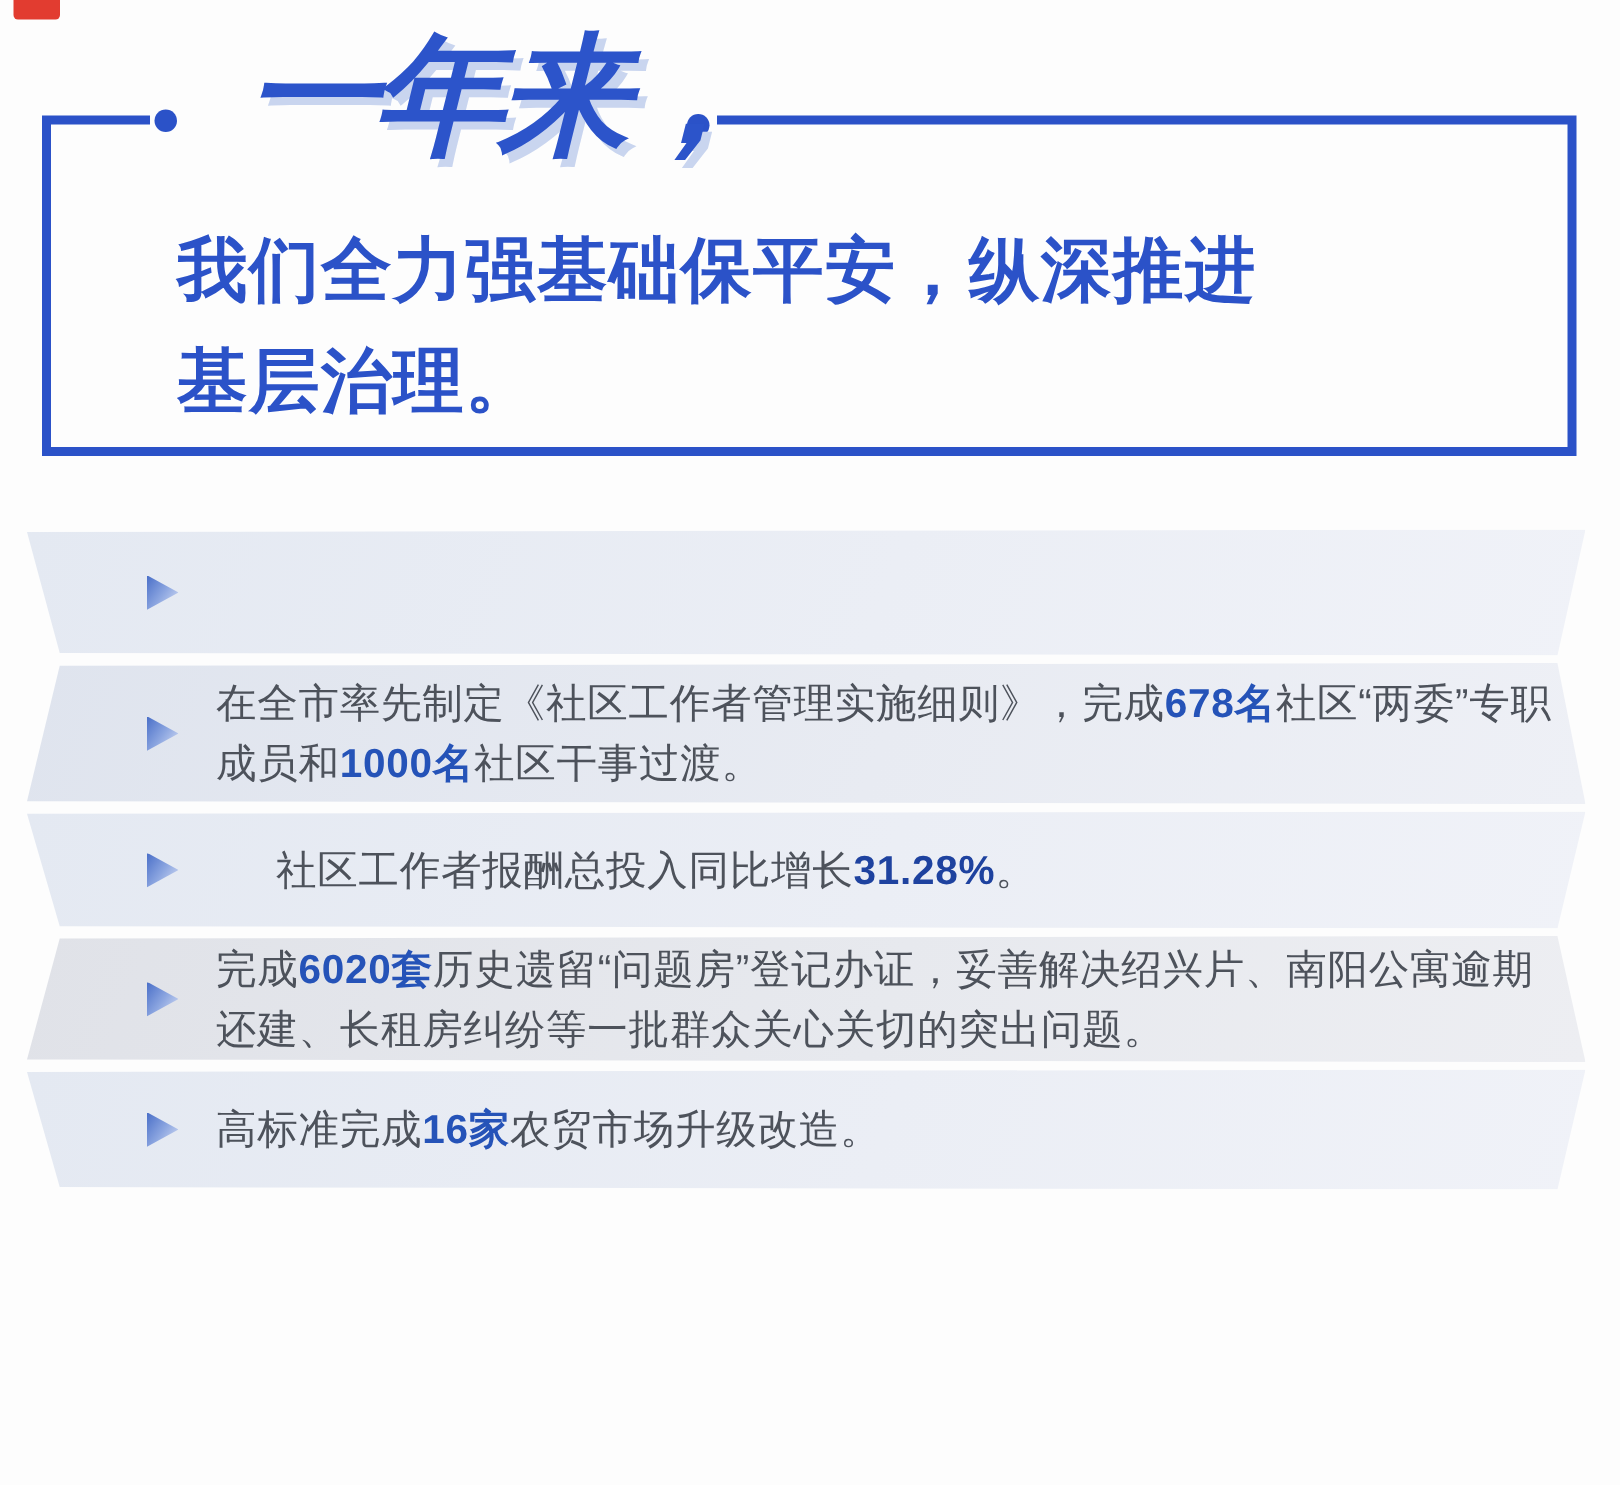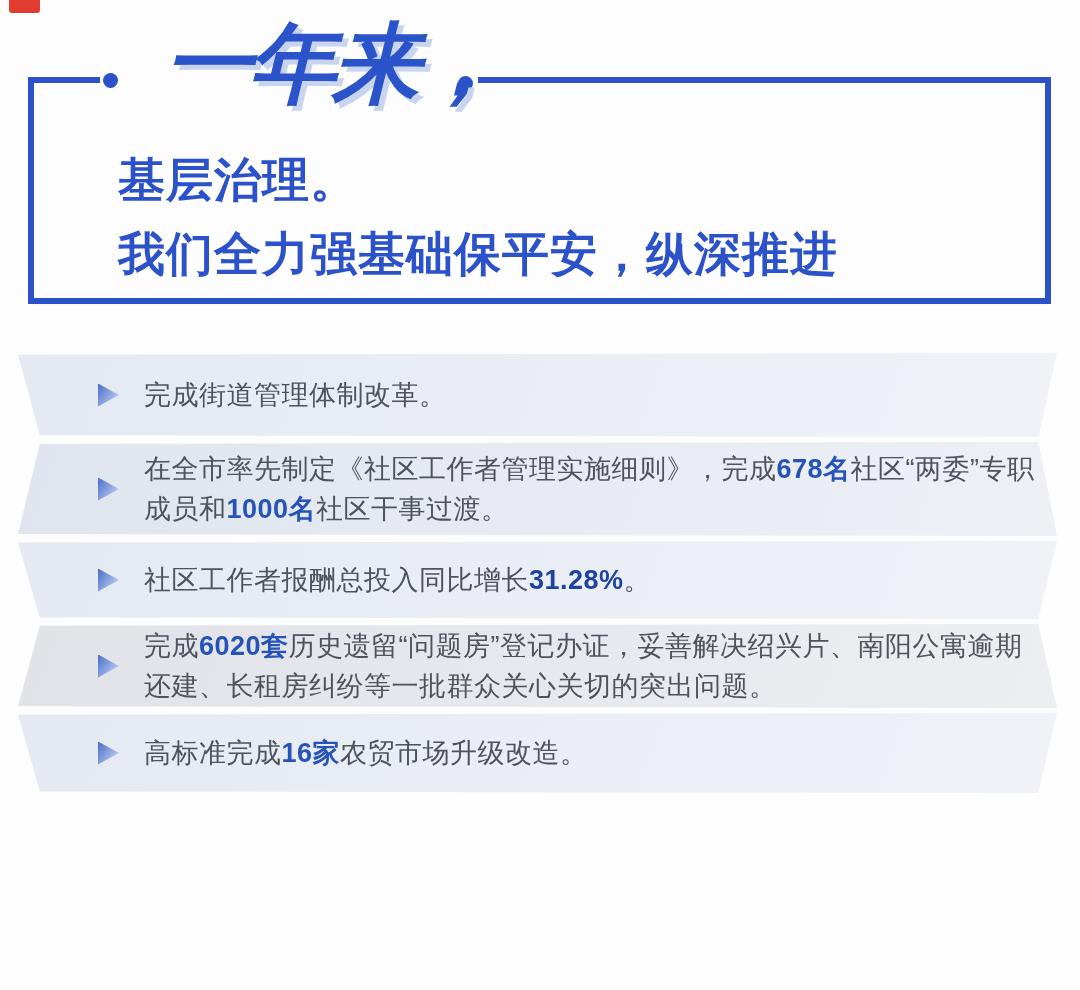--- a/index.html
+++ b/index.html
@@ -78,21 +78,21 @@
     align-items: center;
     padding-left: 80px;
     margin-bottom: 5px;
   }
   
   .band:nth-child(odd)  { clip-path: polygon(0% 2%, 100% 0%, 98.2% 100%, 2.1% 98%); }
   .band:nth-child(even) { clip-path: polygon(2.1% 2%, 98.2% 0%, 100% 100%, 0% 98%); }
 
   .band:nth-child(1) { height: 84px; background: linear-gradient(110deg, #e4e9f2 0%, #ebeef5 55%, #f0f2f8 100%); }
   .band:nth-child(2) { height: 94px; background: linear-gradient(110deg, #dfe4ee 0%, #e8ebf2 55%, #eef0f6 100%); }
-  .band:nth-child(3) { height: 78px; background: linear-gradient(110deg, #e4e9f2 0%, #ebeef5 55%, #f0f2f8 100%); }
+  .band:nth-child(3) { height: 78px; background: linear-gradient(110deg, #e4e9f2 0%, #ebeef5 55%, #f0f2f8 100%); gap: 40px; }
   .band:nth-child(4) { height: 84px; background: linear-gradient(110deg, #e0e2e8 0%, #e7e9ee 55%, #edeef2 100%); }
   .band:nth-child(5) { height: 80px; background: linear-gradient(110deg, #e4e9f2 0%, #ebeef5 55%, #f0f2f8 100%); }
   .band:nth-child(6) { height: 82px; background: linear-gradient(110deg, #dfe2e9 0%, #e7e9ee 55%, #edeef2 100%); }
   .band:nth-child(7) { height: 80px; background: linear-gradient(110deg, #e4e9f2 0%, #ebeef5 55%, #f0f2f8 100%); justify-content: space-between; }
 
   .bullet {
     flex: 0 0 auto;
     width: 21px; height: 23px;
     margin-right: 25px;
     clip-path: polygon(0 0, 100% 50%, 0 100%);
@@ -114,30 +114,29 @@
 
   <div class="red-mark"></div>
 
   <header>
     <div class="hbox"></div>
     <div class="border-mask"></div>
     <span class="dot dot-left"></span>
     <span class="dot dot-right"></span>
     <h1 class="title">一年来，</h1>
     <div class="subtitle">
+      <div>我们全力强基础保平安，纵深推进</div>
       <div>基层治理。</div>
-      <div>我们全力强基础保平安，纵深推进</div>
     </div>
   </header>
 
   <main class="list">
 
   <div class="band">
         <span class="bullet"></span>
-        <p><span>完成街道管理体制改革。</span></p>
       </div>
       <div class="band">
         <span class="bullet"></span>
         <p><span>在全市率先制定《社区工作者管理实施细则》，完成</span><span class="hl">678名</span><span>社区“两委”专职</span><br><span>成员和</span><span class="hl">1000名</span><span>社区干事过渡。</span></p>
       </div>
       <div class="band">
         <span class="bullet"></span>
         <p><span>社区工作者报酬总投入同比增长</span><span class="hl navy">31.28%</span><span>。</span></p>
       </div>
       <div class="band">

